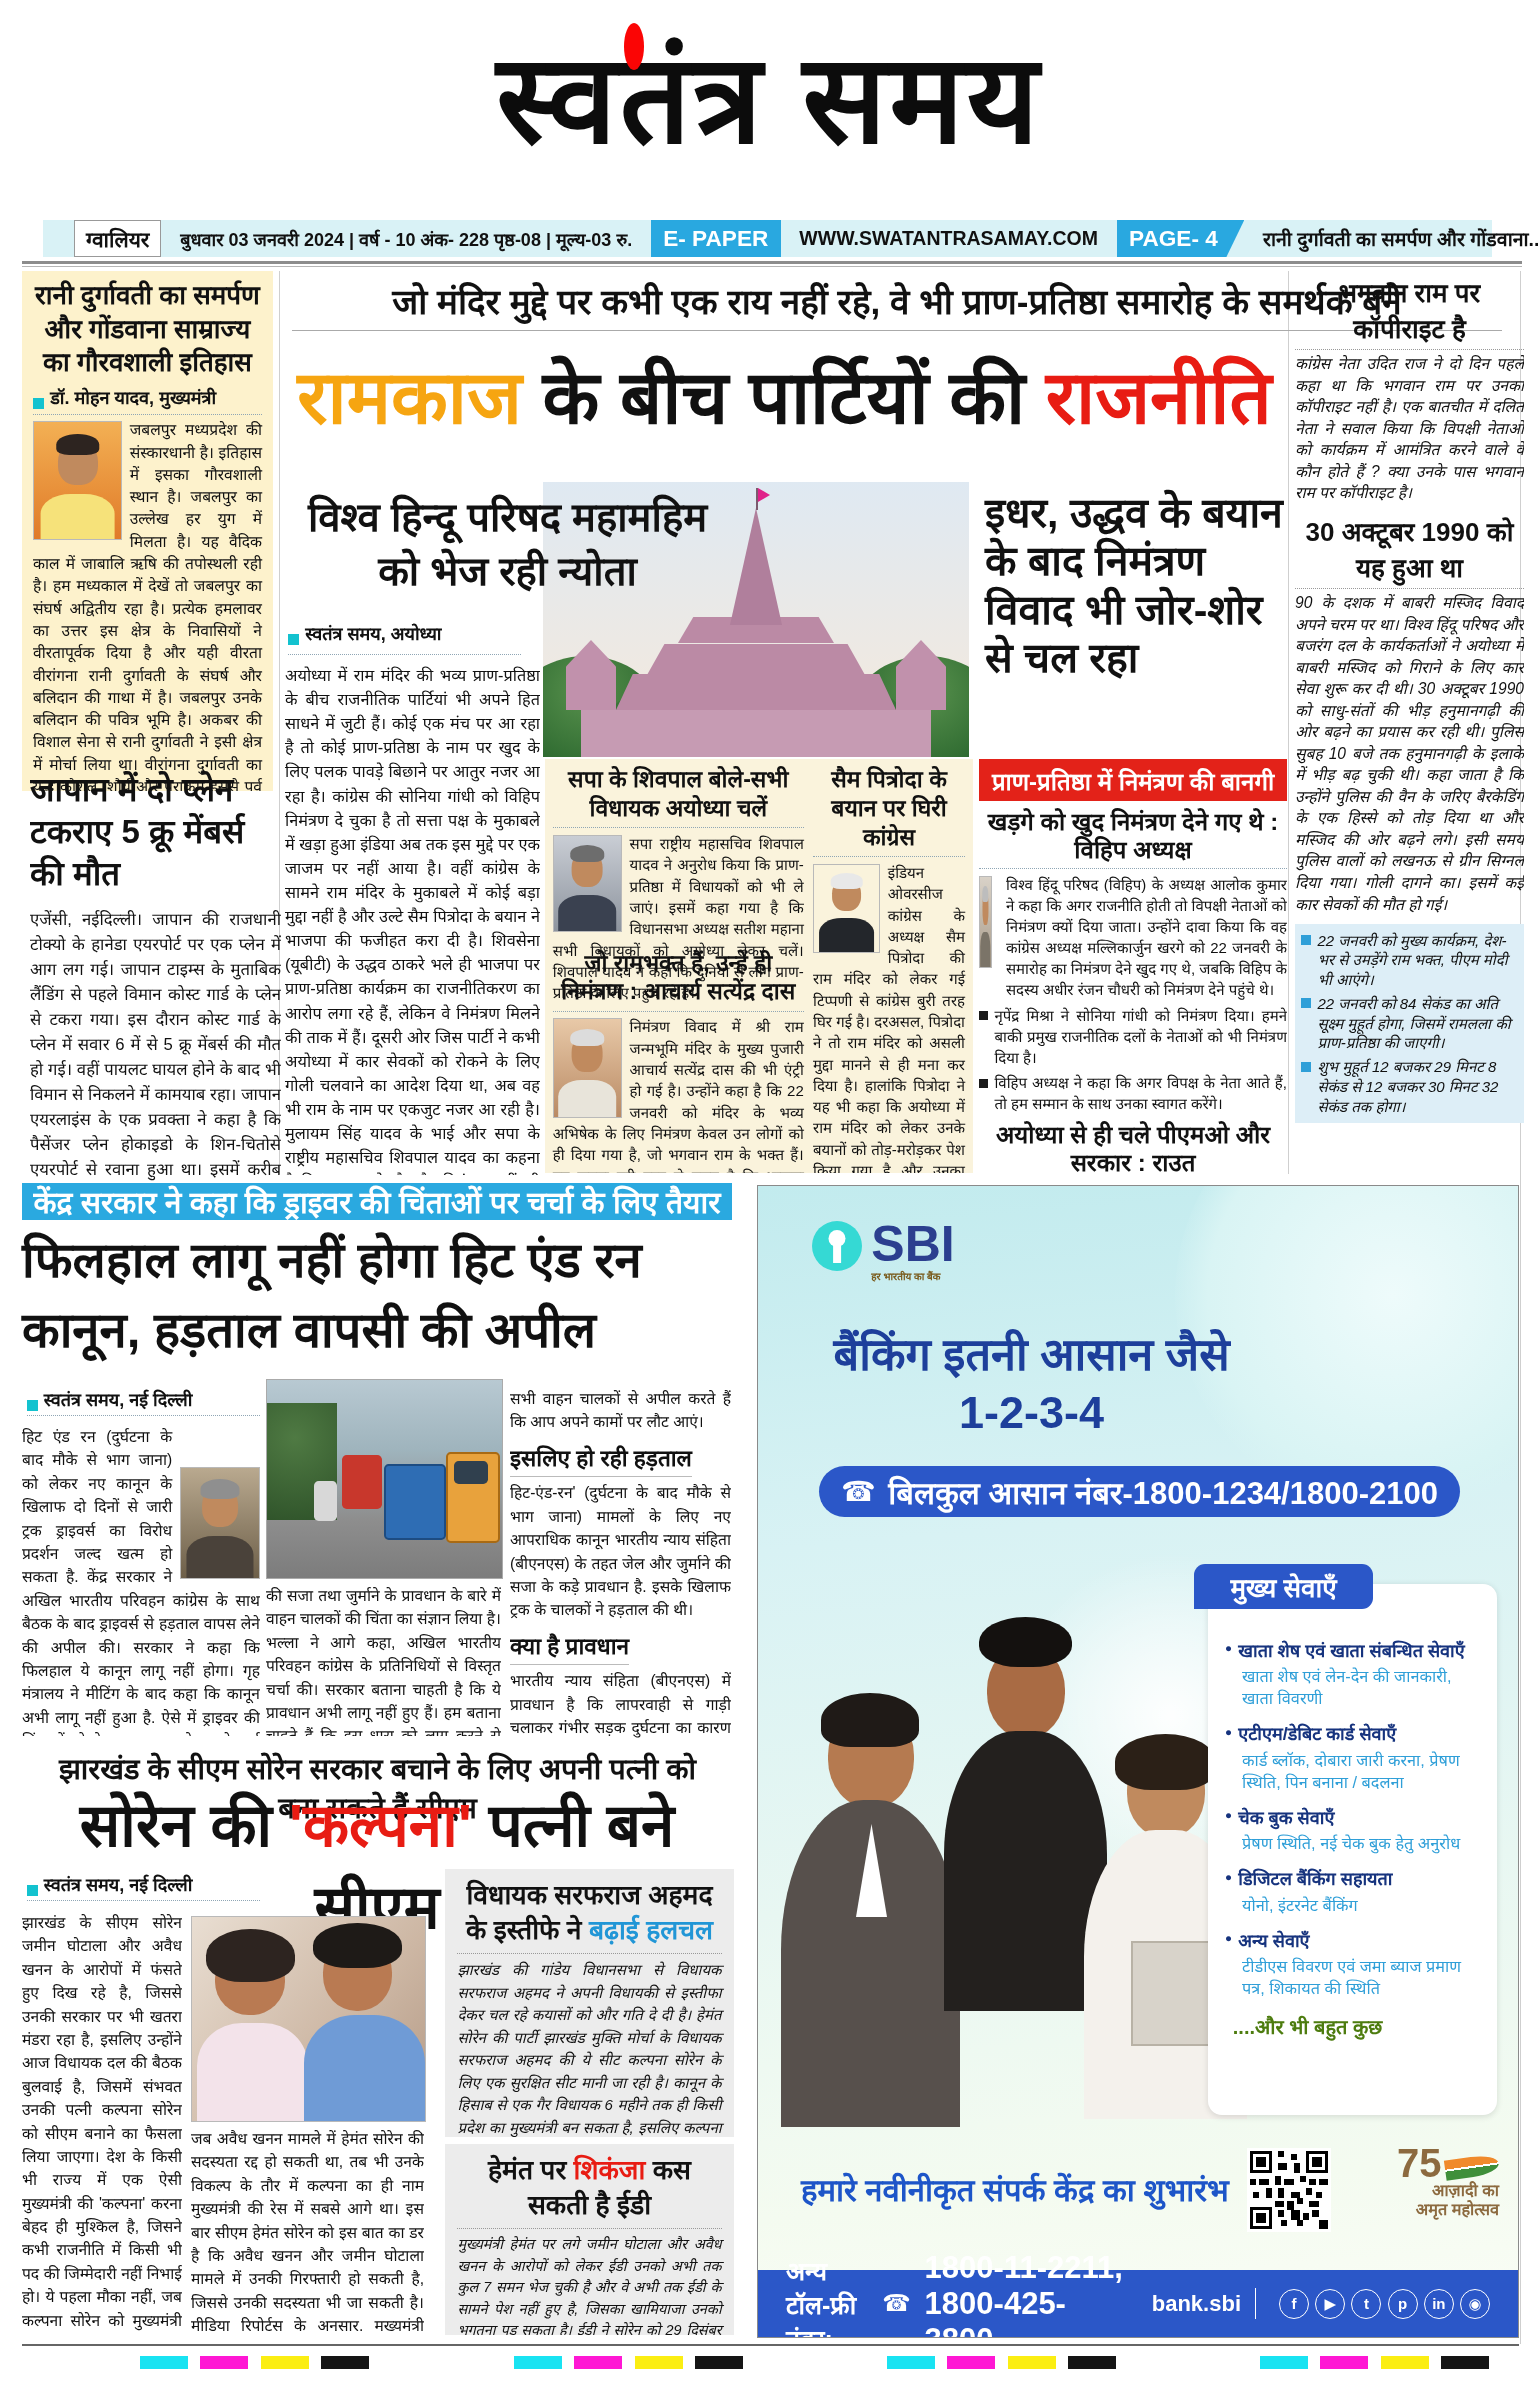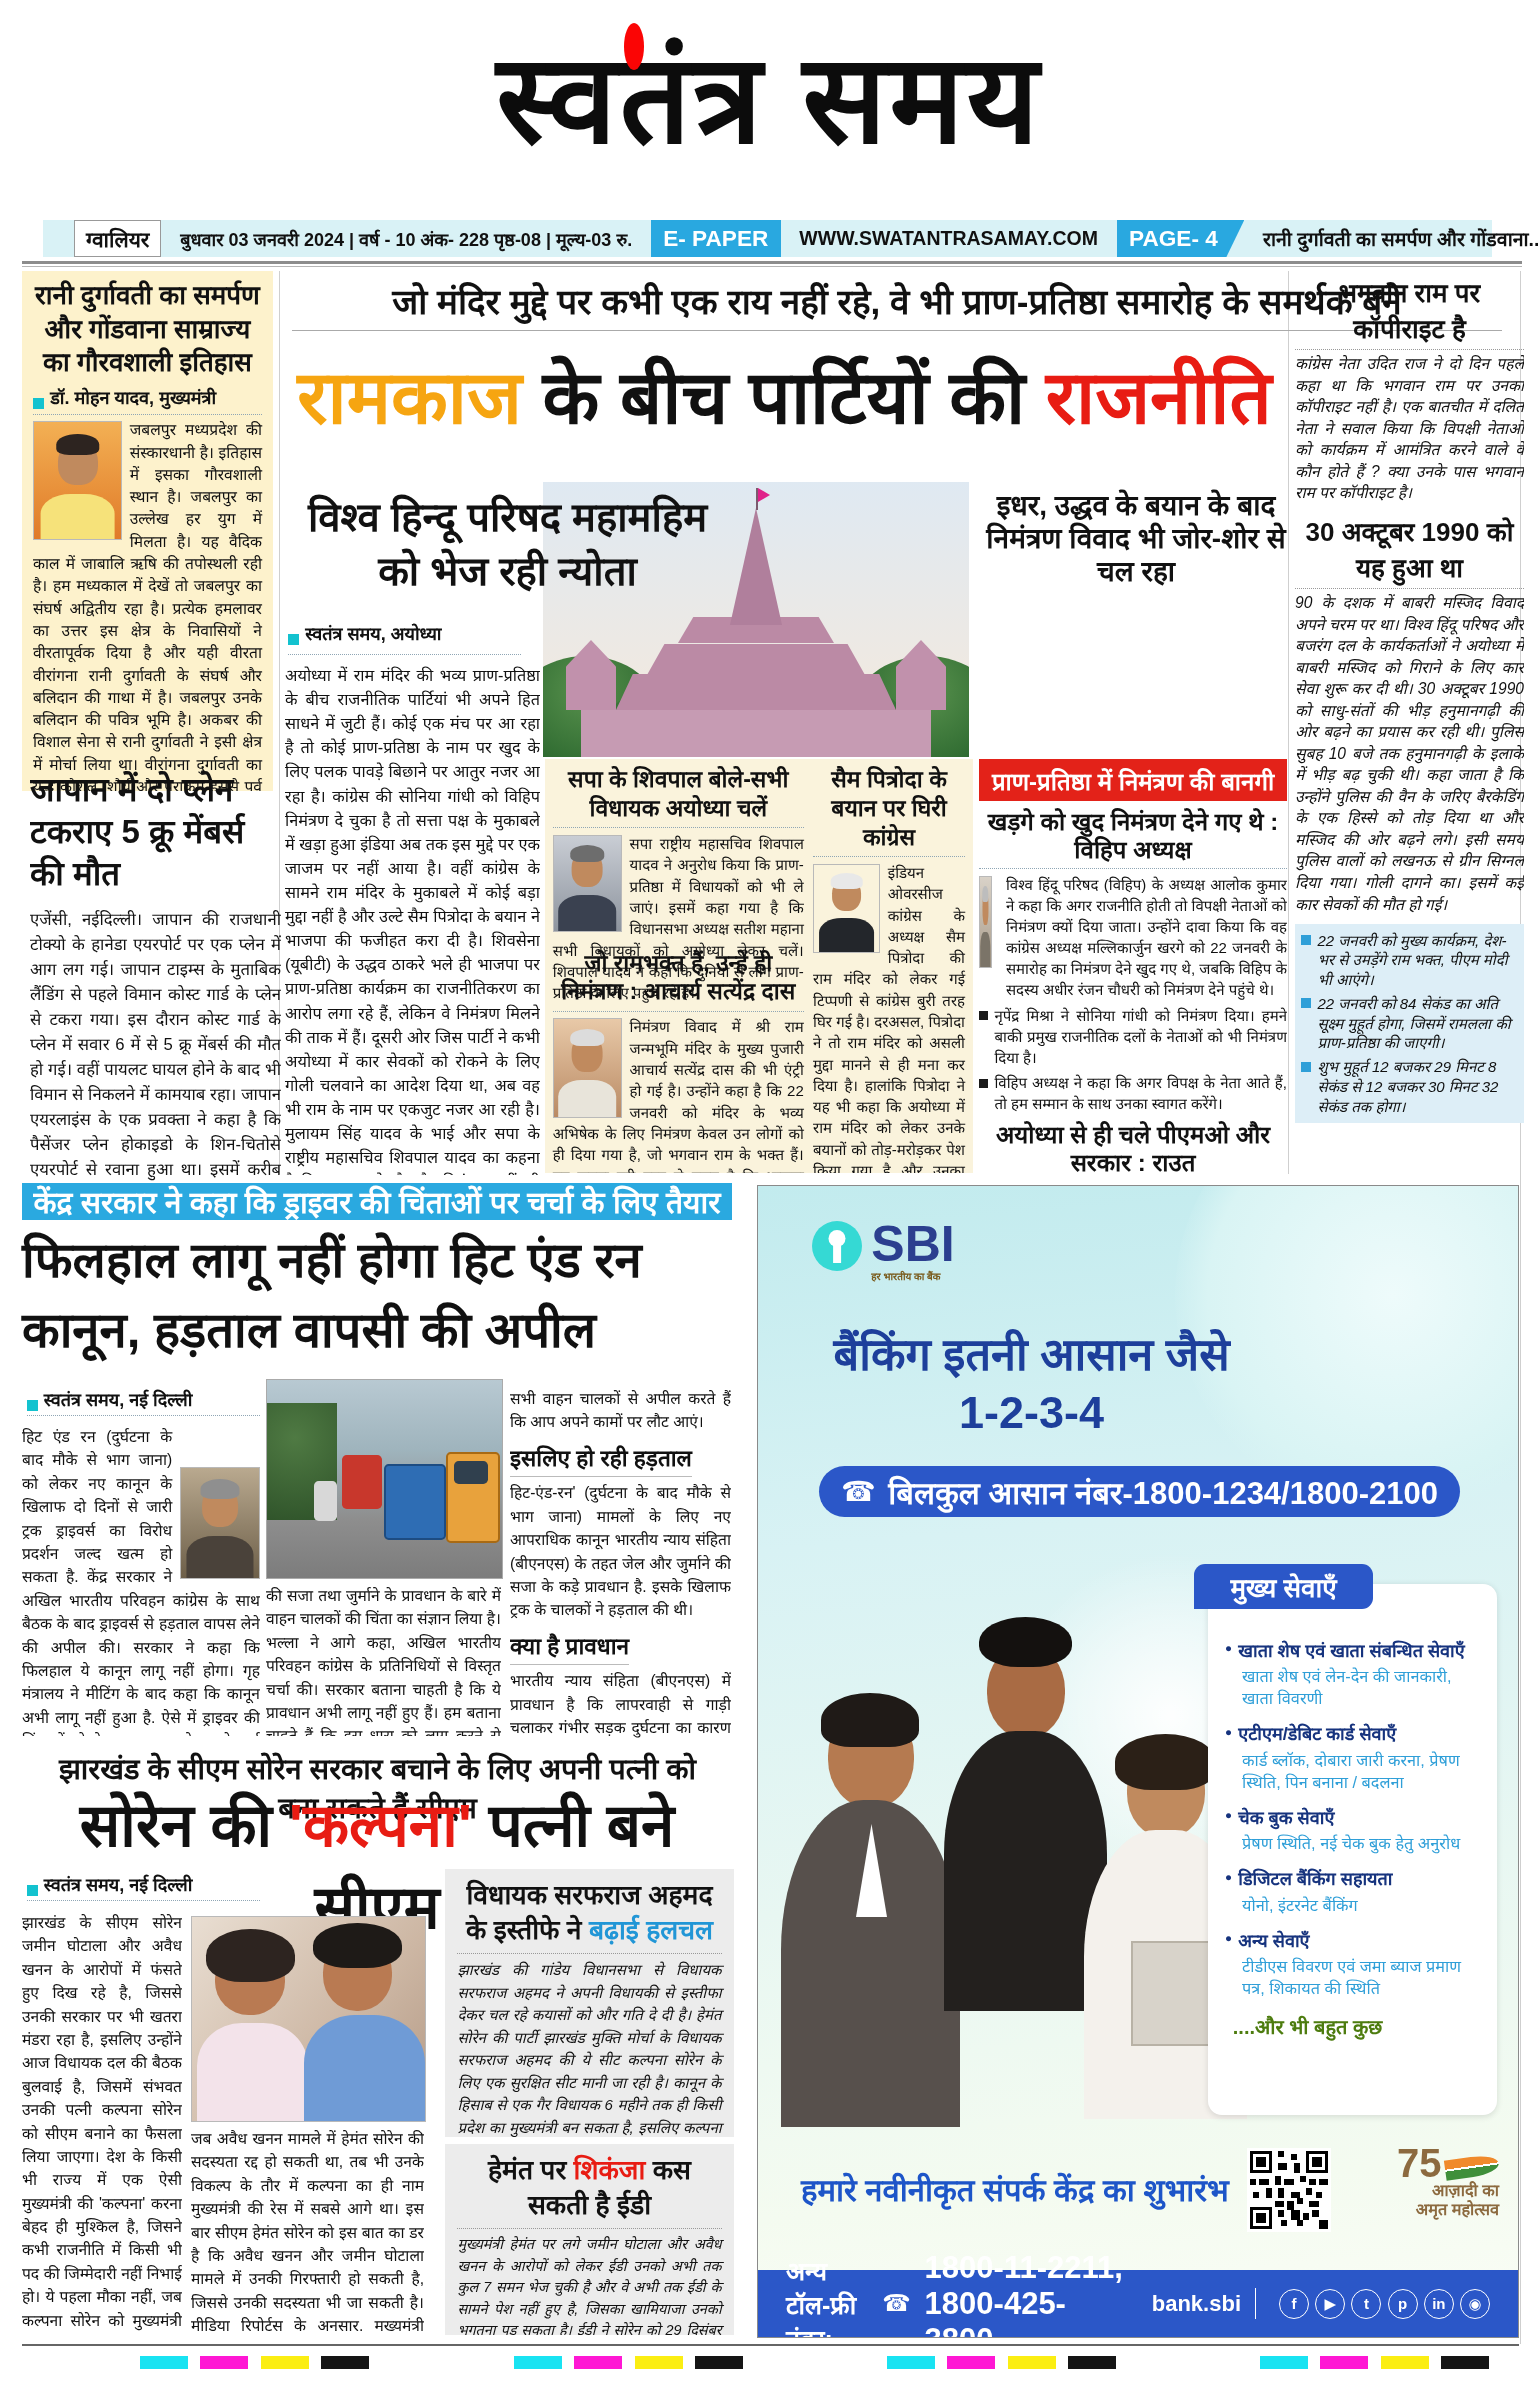--- a/index.html
+++ b/index.html
@@ -36,21 +36,21 @@
   .p-body{position:absolute;left:50%;bottom:-4%;width:86%;height:42%;transform:translateX(-50%);border-radius:40% 40% 0 0}
   .japan{left:30px;top:769px;width:251px;height:414px}
   .japan h2{margin:0;font-size:33px;line-height:1.28}
   .japan .body{font-size:16.7px;line-height:1.5;margin-top:11px}
   
   .kicker{left:292px;top:277px;width:1210px;text-align:center;font-size:35px;font-weight:bold}
   .krule{left:292px;top:330px;width:1210px;border-top:1.6px solid #aaa}
   .headline{left:282px;top:344px;width:1005px;text-align:center;font-size:74px;font-weight:bold;white-space:nowrap}
   .hl-o{color:#f6a511}.hl-r{color:#e81c13}
   .subleft{left:286px;top:490px;width:443px;text-align:center;font-size:40px;font-weight:bold;line-height:1.35;z-index:3}
-  .subright{left:985px;top:489px;width:302px;text-align:center;font-size:28px;font-weight:bold;line-height:1.18;z-index:3}
+  .subright{left:985px;top:489px;width:302px;text-align:left;font-size:41px;font-weight:bold;line-height:1.18;z-index:3}
   .ayodhya-byline{left:288px;top:621px;width:233px}
   .ayodhya-rule{left:288px;top:654px;width:233px}
   .leadbody{left:285px;top:663px;width:255px;height:512px;font-size:16.3px;line-height:1.48}
   
   .temple{left:543px;top:482px;width:426px;height:275px;background:linear-gradient(#dfe9f2 0%,#efe9e2 70%,#d8e2d2 100%);overflow:hidden;z-index:1}
   .tree{position:absolute;bottom:-15.6px;width:148px;height:117px;background:radial-gradient(circle at 50% 30%,#58914d,#2f6b31 70%);border-radius:50%}
   .t-base{position:absolute;left:9%;bottom:0;width:82%;height:47px;background:#c69bb3}
   .t-tier{position:absolute;background:#bb8aa5;left:50%;transform:translateX(-50%)}
   .t-spire{position:absolute;left:50%;transform:translateX(-50%);bottom:132px;width:93px;height:117px;background:#b07f9c;clip-path:polygon(50% 0,78% 100%,22% 100%)}
   .t-flag{position:absolute;left:50%;bottom:247px;width:2.3px;height:22px;background:#7c5a6e}

